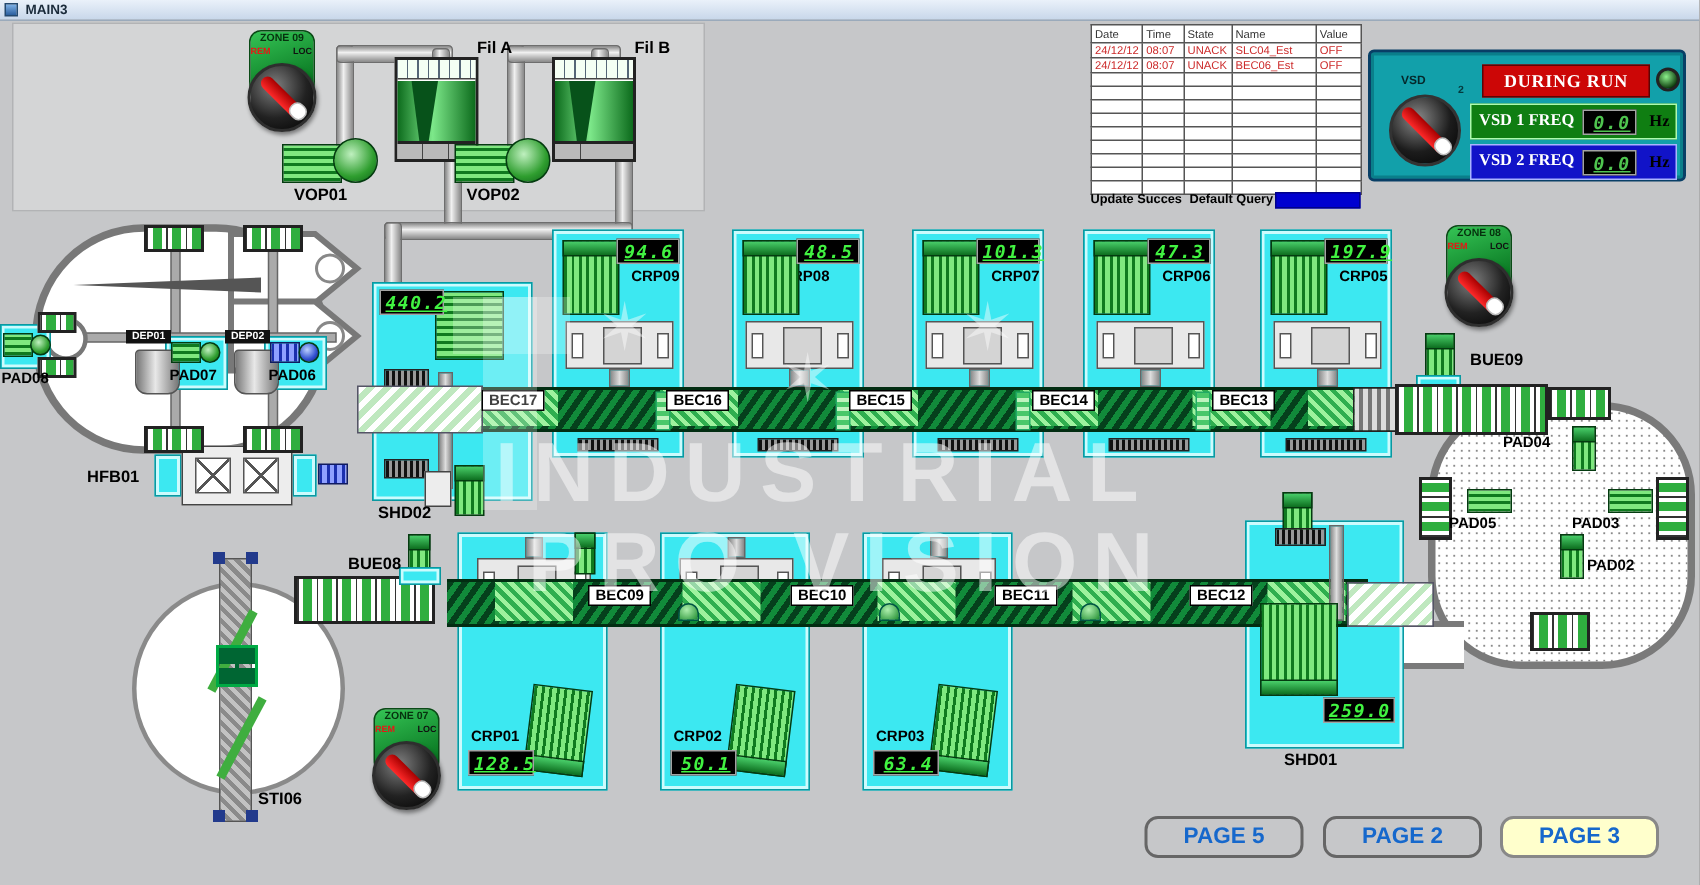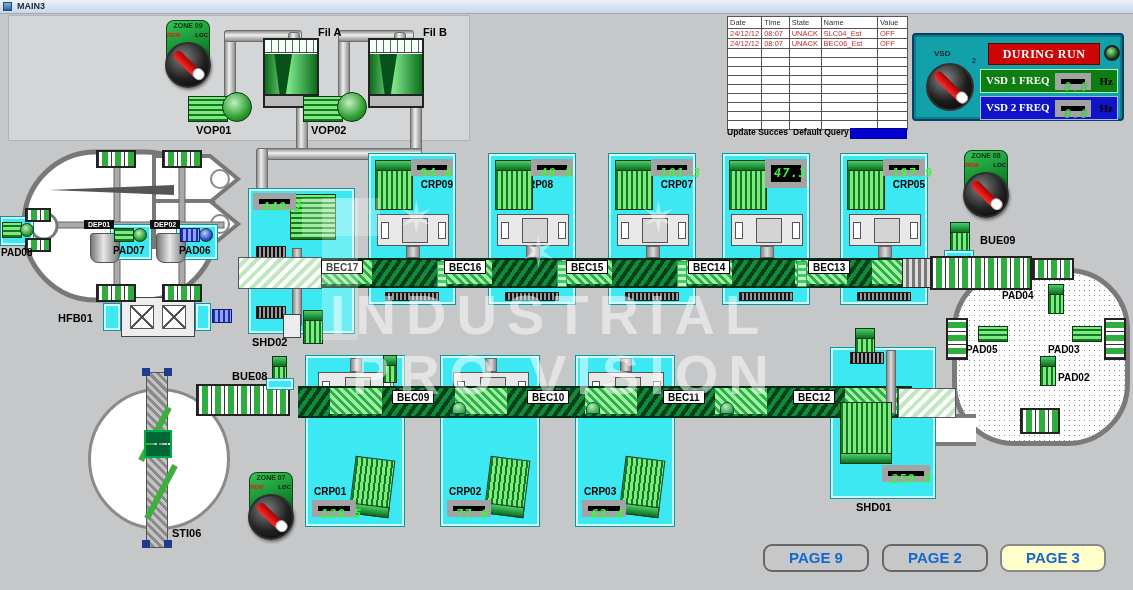--- a/index.html
+++ b/index.html
@@ -13,23 +13,23 @@
     font-size:9px; color:#1a2a3a; }
   #titlebar .ticon { position:absolute; left:3px; top:2px; width:9px; height:9px;
     background:linear-gradient(#7fb2e8,#2c5f9e); border:1px solid #24496f; }
   #titlebar .ttext { position:absolute; left:17px; top:1px; font-weight:bold; }
   
   #topleftpanel { position:absolute; left:8px; top:15px; width:462px; height:126px;
     background:#d4d5d6; border:1px solid #b2b3b5; }
   
   .lbl10 { font:bold 10px "Liberation Sans",sans-serif; color:#000; }
   .lbl11 { font:bold 11px "Liberation Sans",sans-serif; color:#000; }
-  .seg { background:#000; border:6px solid #a3a3a3; color:#41f341;
+  .seg { background:#000; border:1px solid #a3a3a3; color:#41f341;
     font:bold 12px "DejaVu Sans Mono",monospace; font-style:italic;
-    text-align:right; padding:1px 3px; letter-spacing:1px; z-index:7; }
+    text-align:right; padding:1px 3px; letter-spacing:1px; z-index:7;text-decoration:underline; }
   .cyanbox { background:#3ce8f1; border:1px solid #0a98a0; box-shadow:inset 0 0 0 2px #ccfbfd; }
   .whitebox { background:#ededed; border:1px solid #444; }
   .motor-v { position:absolute; background:repeating-linear-gradient(90deg,#0f7a1f 0 2px,#7fe87f 2px 5px);
     border:1px solid #043b10; z-index:6; }
   .motor-v::before { content:""; position:absolute; left:-1px; right:-1px; top:-1px; height:9px;
     background:linear-gradient(#49cf6a,#0d6e1f); border:1px solid #043b10; }
   .motor-v.cap-bottom::before { top:auto; bottom:-1px; }
   .motor-h { position:absolute; background:repeating-linear-gradient(0deg,#0f7a1f 0 2px,#7fe87f 2px 5px);
     border:1px solid #043b10; z-index:6; }
   .motor-blue { position:absolute; background:repeating-linear-gradient(90deg,#1b2fae 0 2px,#8fa0ff 2px 5px);
@@ -426,21 +426,21 @@
     <div class="machineplate" style="left:8px;top:60px;width:72px;height:32px">
       <div class="slot" style="left:3px;top:7px;width:8px;height:17px"></div>
       <div class="plate-c" style="left:24px;top:3px;width:26px;height:25px"></div>
       <div class="slot" style="left:60px;top:7px;width:8px;height:17px"></div>
     </div>
     <div class="shaft" style="left:37px;top:92px;width:14px;height:12px"></div>
     <div class="gear" style="left:16px;top:138px;width:54px;height:9px"></div>
   </div>
   <div class="crp-top cyanbox" style="left:722px">
     <div class="motor-v" style="left:6px;top:6px;width:38px;height:50px"></div>
-    <div class="seg abs" style="left:42px;top:5px;width:42px;height:29px">47.3</div>
+    <div class="seg abs" style="left:42px;top:5px;width:42px;height:17px">47.3</div>
     <div class="lbl10 abs" style="left:24px;top:25px;width:60px;text-align:right">CRP06</div>
     <div class="machineplate" style="left:8px;top:60px;width:72px;height:32px">
       <div class="slot" style="left:3px;top:7px;width:8px;height:17px"></div>
       <div class="plate-c" style="left:24px;top:3px;width:26px;height:25px"></div>
       <div class="slot" style="left:60px;top:7px;width:8px;height:17px"></div>
     </div>
     <div class="shaft" style="left:37px;top:92px;width:14px;height:12px"></div>
     <div class="gear" style="left:16px;top:138px;width:54px;height:9px"></div>
   </div>
   <div class="crp-top cyanbox" style="left:840px">
@@ -540,21 +540,21 @@
   </div>
   <div class="crp-bot cyanbox" style="left:440px">
     <div class="shaft" style="left:44px;top:2px;width:12px;height:14px"></div>
     <div class="machineplate" style="left:12px;top:16px;width:76px;height:34px">
       <div class="slot" style="left:3px;top:8px;width:8px;height:17px"></div>
       <div class="plate-c" style="left:26px;top:4px;width:26px;height:25px"></div>
       <div class="slot" style="left:64px;top:8px;width:8px;height:17px"></div>
     </div>
     <div class="motor-v cap-bottom" style="left:46px;top:102px;width:40px;height:58px;transform:rotate(7deg)"></div>
     <div class="lbl10 abs" style="left:8px;top:130px">CRP02</div>
-    <div class="seg abs" style="left:6px;top:144px;width:44px;height:17px">77.6</div>
+    <div class="seg abs" style="left:6px;top:144px;width:44px;height:17px">50.1</div>
   </div>
   <div class="crp-bot cyanbox" style="left:575px">
     <div class="shaft" style="left:44px;top:2px;width:12px;height:14px"></div>
     <div class="machineplate" style="left:12px;top:16px;width:76px;height:34px">
       <div class="slot" style="left:3px;top:8px;width:8px;height:17px"></div>
       <div class="plate-c" style="left:26px;top:4px;width:26px;height:25px"></div>
       <div class="slot" style="left:64px;top:8px;width:8px;height:17px"></div>
     </div>
     <div class="motor-v cap-bottom" style="left:46px;top:102px;width:40px;height:58px;transform:rotate(7deg)"></div>
     <div class="lbl10 abs" style="left:8px;top:130px">CRP03</div>
@@ -571,17 +571,17 @@
   <div class="eqlbl lbl11" style="left:856px;top:501px">SHD01</div>
 
   <div class="wm" style="left:352px;top:342px">PRO VISION</div>
   <div class="wm" style="left:330px;top:282px">INDUSTRIAL</div>
   <div class="wm-logo" style="left:302px;top:198px;width:78px;height:38px"></div>
   <div class="wm-logo" style="left:322px;top:198px;width:36px;height:142px"></div>
   <span class="star" style="left:398px;top:192px">✶</span>
   <span class="star" style="left:520px;top:226px">✶</span>
   <span class="star" style="left:640px;top:192px">✶</span>
 
-  <div class="pagebtn" style="left:763px">PAGE 9</div>
+  <div class="pagebtn" style="left:763px">PAGE 5</div>
   <div class="pagebtn" style="left:882px">PAGE 2</div>
   <div class="pagebtn active" style="left:1000px">PAGE 3</div>
 
 </div>
 
 </body></html>

